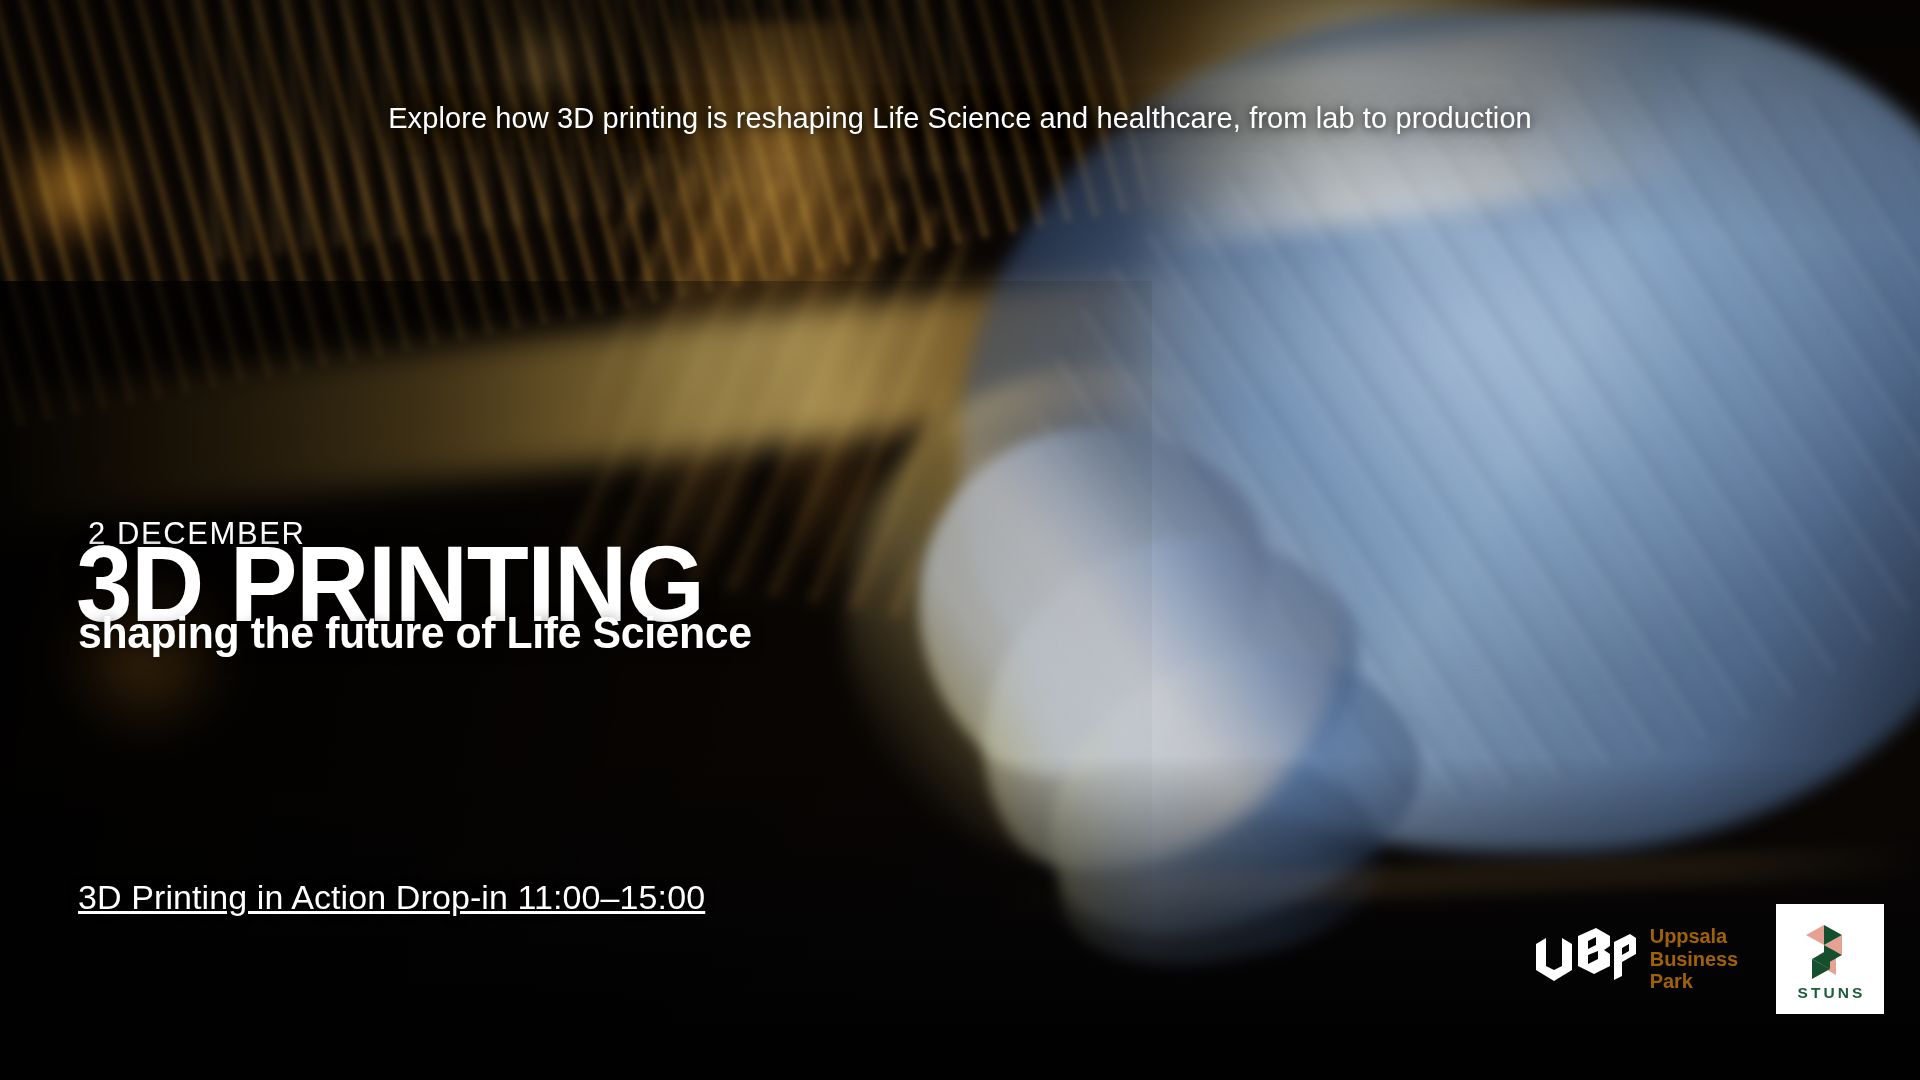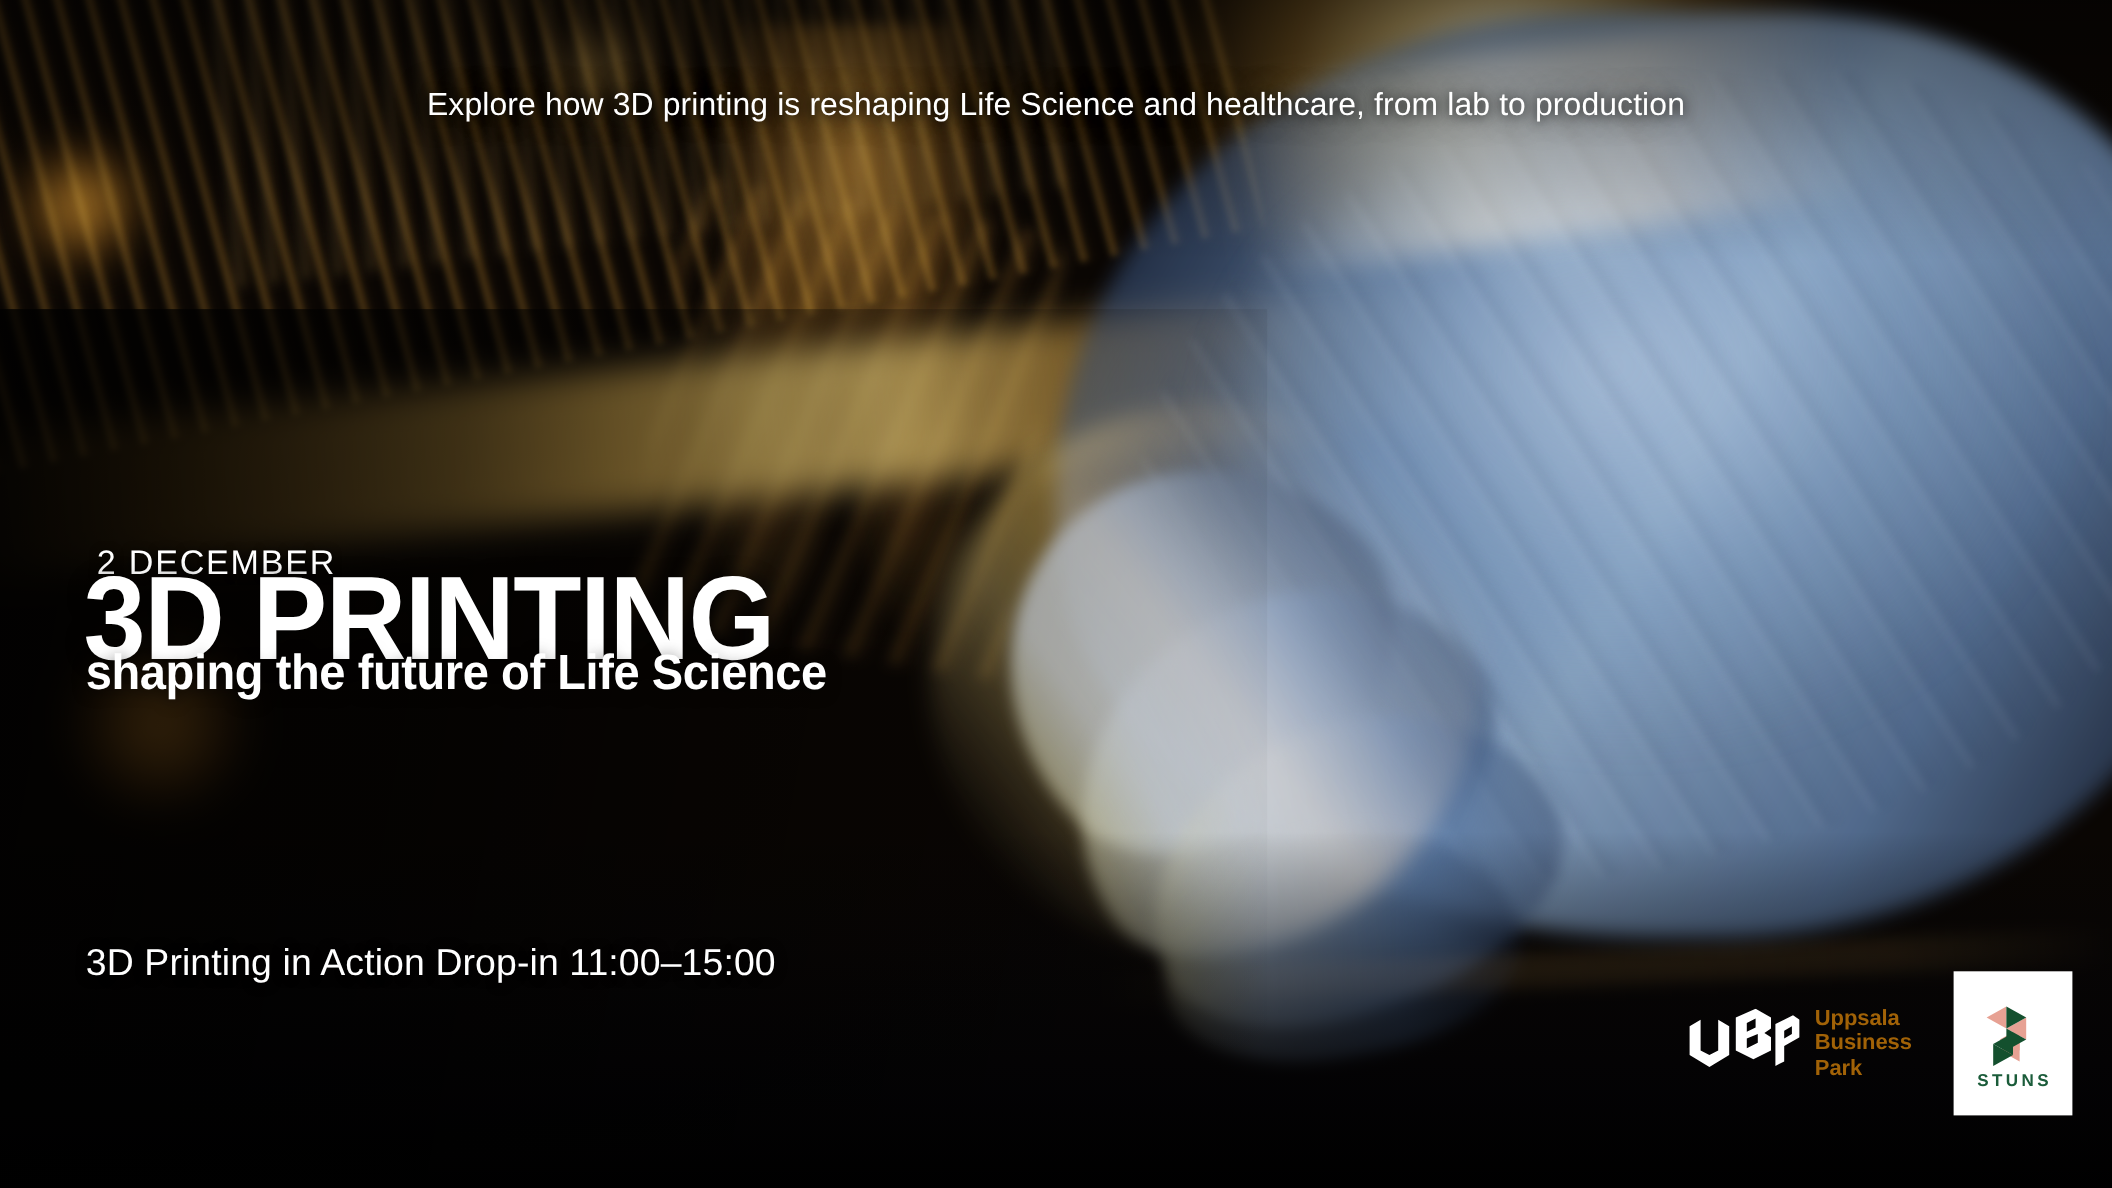--- a/index.html
+++ b/index.html
@@ -334,21 +334,21 @@
     background: linear-gradient(180deg, rgba(0,0,0,0.46) 0%, rgba(0,0,0,0.16) 58%, rgba(0,0,0,0) 100%);
   }
   .scrim-left {
     position: absolute;
     left: 0; top: 26%;
     width: 60%; height: 74%;
     background: linear-gradient(100deg, rgba(0,0,0,0.80) 0%, rgba(0,0,0,0.58) 34%, rgba(0,0,0,0.20) 66%, rgba(0,0,0,0) 100%);
   }
 
   
-  .content { position: absolute; inset: 0; }
+  .content { position: absolute; inset: 0; margin-top: 22px; }
 
   .tagline {
     position: absolute;
     top: 96px;
     left: 0;
     width: 100%;
     text-align: center;
     color: #ffffff;
     font-size: 29px;
     font-weight: 400;
@@ -404,21 +404,21 @@
     position: absolute;
     left: 78px;
     color: #ffffff;
     font-size: 34px;
     font-weight: 400;
     letter-spacing: 0.1px;
     line-height: 1;
     text-shadow: 0 1px 11px rgba(0,0,0,0.76);
   }
   .detail-1 { top: 800px; }
-  .detail-2 { top: 858px; }
+  .detail-2 { top: 858px; text-decoration: underline; }
 
   
   .logo-row {
     position: absolute;
     right: 36px;
     bottom: 66px;
     display: flex;
     align-items: center;
     gap: 38px;
   }
@@ -434,21 +434,21 @@
     color: #a16207;
     font-size: 20px;
     font-weight: 700;
     line-height: 1.12;
     letter-spacing: -0.1px;
     white-space: pre-line;
   }
 
   .stuns-logo {
     width: 108px;
-    height: 131px;
+    height: 110px;
     background: #ffffff;
     display: flex;
     flex-direction: column;
     align-items: center;
     justify-content: center;
     gap: 4px;
     padding: 6px 0 4px;
     box-sizing: border-box;
   }
   .stuns-mark { display: block; }

